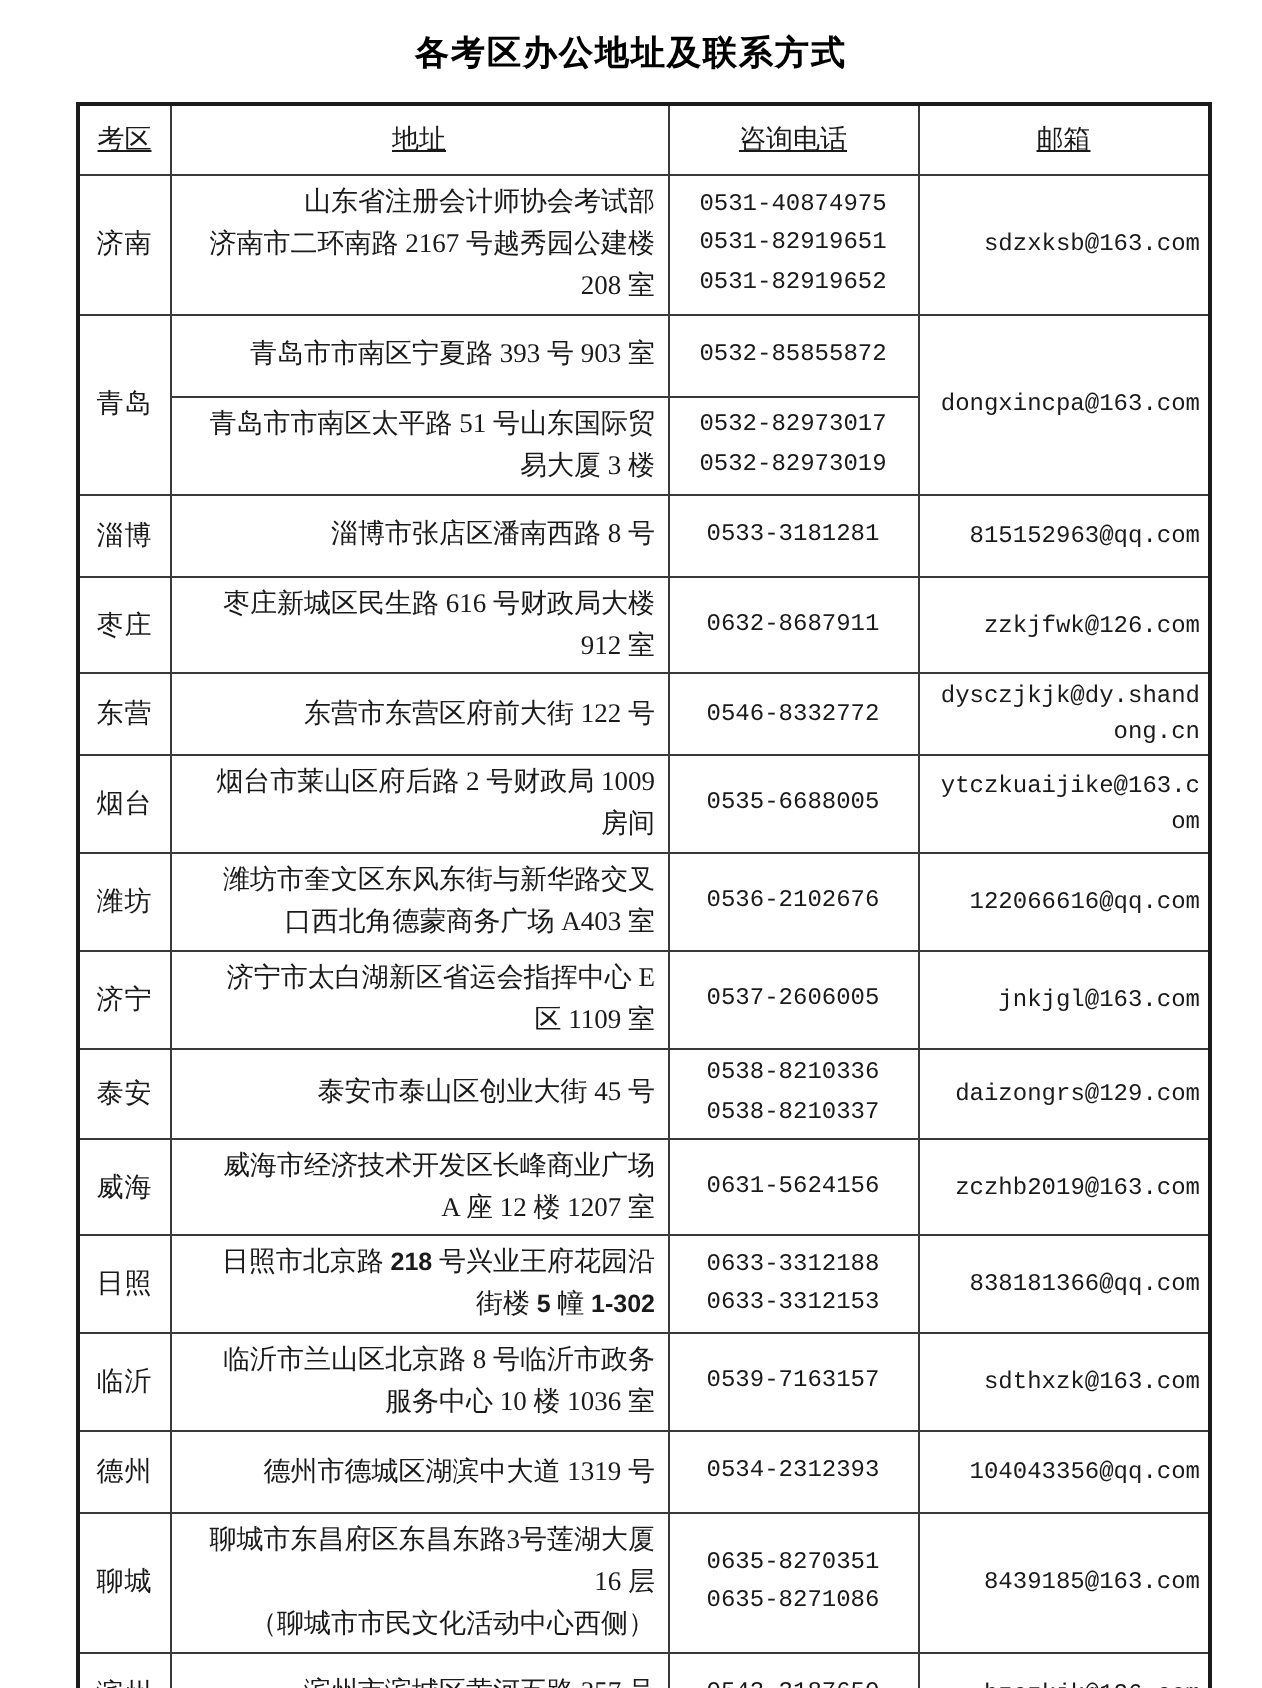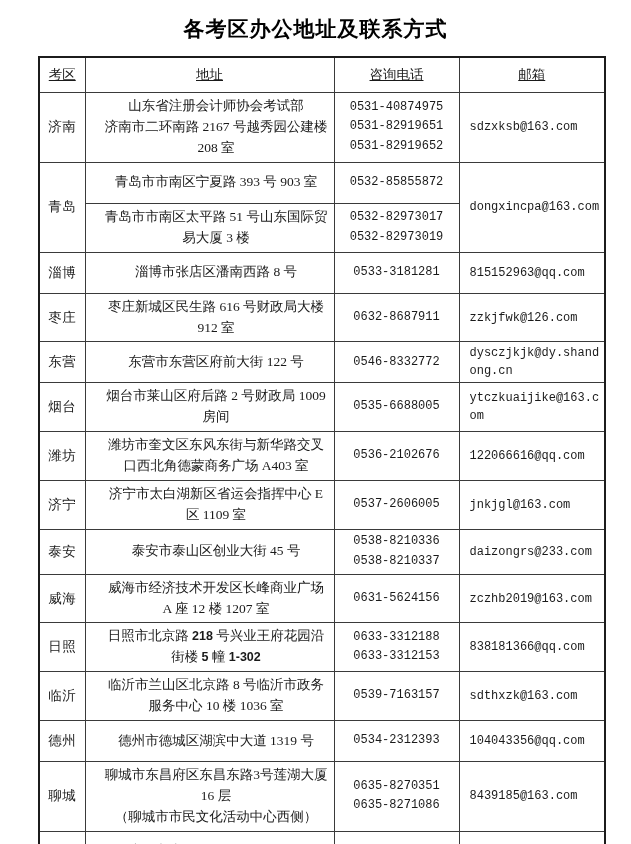--- a/index.html
+++ b/index.html
@@ -2,49 +2,49 @@
 <html><head>
 <meta charset="utf-8">
 <style>
   html, body { margin:0; padding:0; }
   body {
     width:631px; height:844px; background:#ffffff; overflow:hidden;
     font-family:"Liberation Serif","DejaVu Serif",serif;
     color:#1a1a1a;
   }
   .page-title {
-    text-align:center; font-weight:bold; font-size:21px;
+    text-align:center; font-weight:bold; font-size:17px;
     font-family:"Liberation Sans","DejaVu Sans",sans-serif;
     margin:15px 0 13px 0; letter-spacing:1px; color:#000;
   }
   table.contact-table {
     border-collapse:collapse; table-layout:fixed;
     margin-left:38px; width:566px;
     border:2px solid #1c1c1c;
   }
   .contact-table th, .contact-table td {
     border:1px solid #3a3a3a;
   }
   .contact-table th {
     font-weight:normal; font-size:13.5px; padding:8px 2px;
     text-align:center; color:#1a1a1a;text-decoration:underline;
   }
   .contact-table td { font-size:13.5px; vertical-align:middle; height:34px; }
   td.region { text-align:center; padding:2px 2px; letter-spacing:0.5px; }
   td.addr {
-    text-align:center; padding:3px 6px 3px 19px;
+    text-align:right; padding:3px 6px 3px 19px;
     line-height:1.55; white-space:pre-line;
   }
   td.phone {
     text-align:center; padding:2px 2px;
     font-family:"Liberation Mono","DejaVu Sans Mono",monospace;
     font-size:12px; line-height:1.65;
   }
   td.email {
-    text-align:left; padding:2px 4px 2px 10px;
+    text-align:right; padding:2px 4px 2px 10px;
     font-family:"Liberation Mono","DejaVu Sans Mono",monospace;
     font-size:12px; line-height:1.5; word-break:break-all;
   }
   .b {
     font-family:"Liberation Sans","DejaVu Sans",sans-serif;
     font-weight:bold; font-size:12.5px;
   }
 </style>
 </head>
 <body>
@@ -141,21 +141,21 @@
         </td>
         <td class="email">jnkjgl@163.com</td>
       </tr>
       <tr>
         <td class="region" rowspan="1">泰安</td>
         <td class="addr">泰安市泰山区创业大街 45 号</td>
         <td class="phone">
           <div>0538-8210336</div>
           <div>0538-8210337</div>
         </td>
-        <td class="email">daizongrs@233.com</td>
+        <td class="email">daizongrs@129.com</td>
       </tr>
       <tr>
         <td class="region" rowspan="1">威海</td>
         <td class="addr">威海市经济技术开发区长峰商业广场 A 座 12 楼 1207 室</td>
         <td class="phone">
           <div>0631-5624156</div>
         </td>
         <td class="email">zczhb2019@163.com</td>
       </tr>
       <tr>

